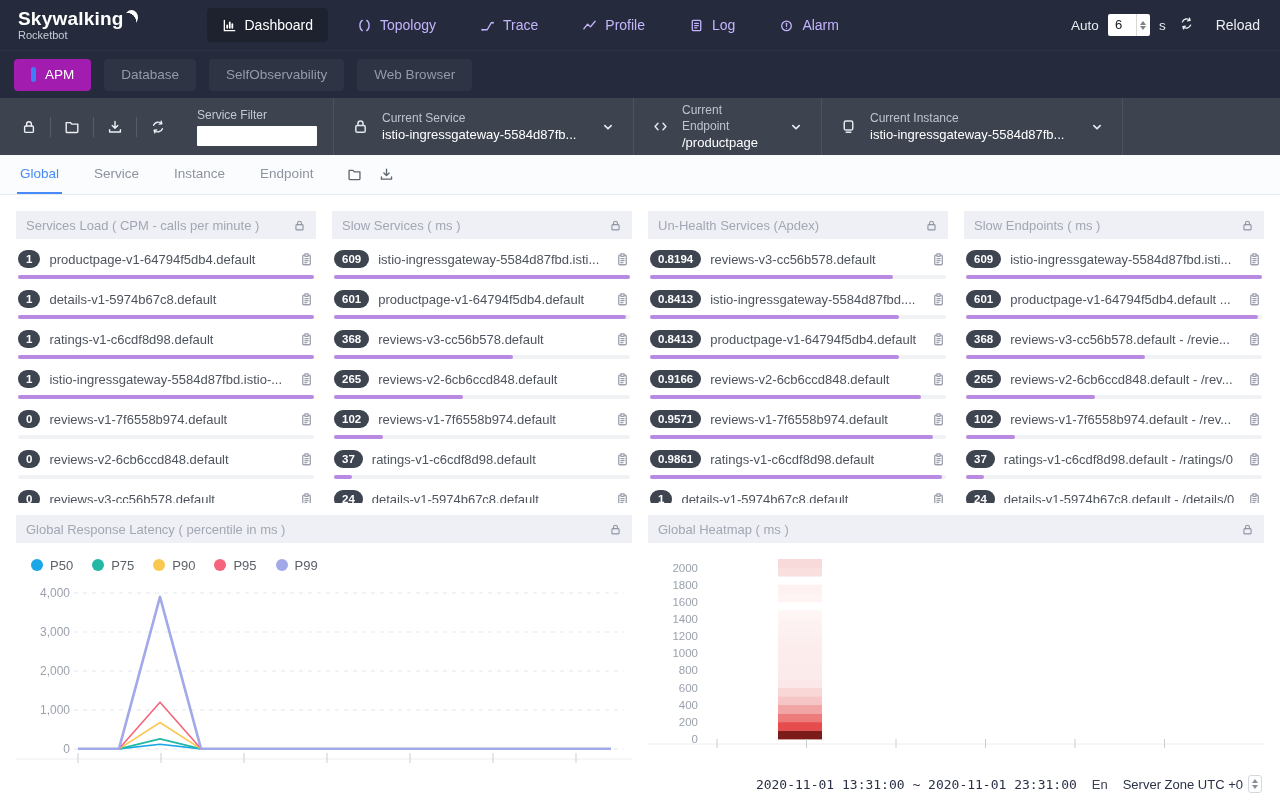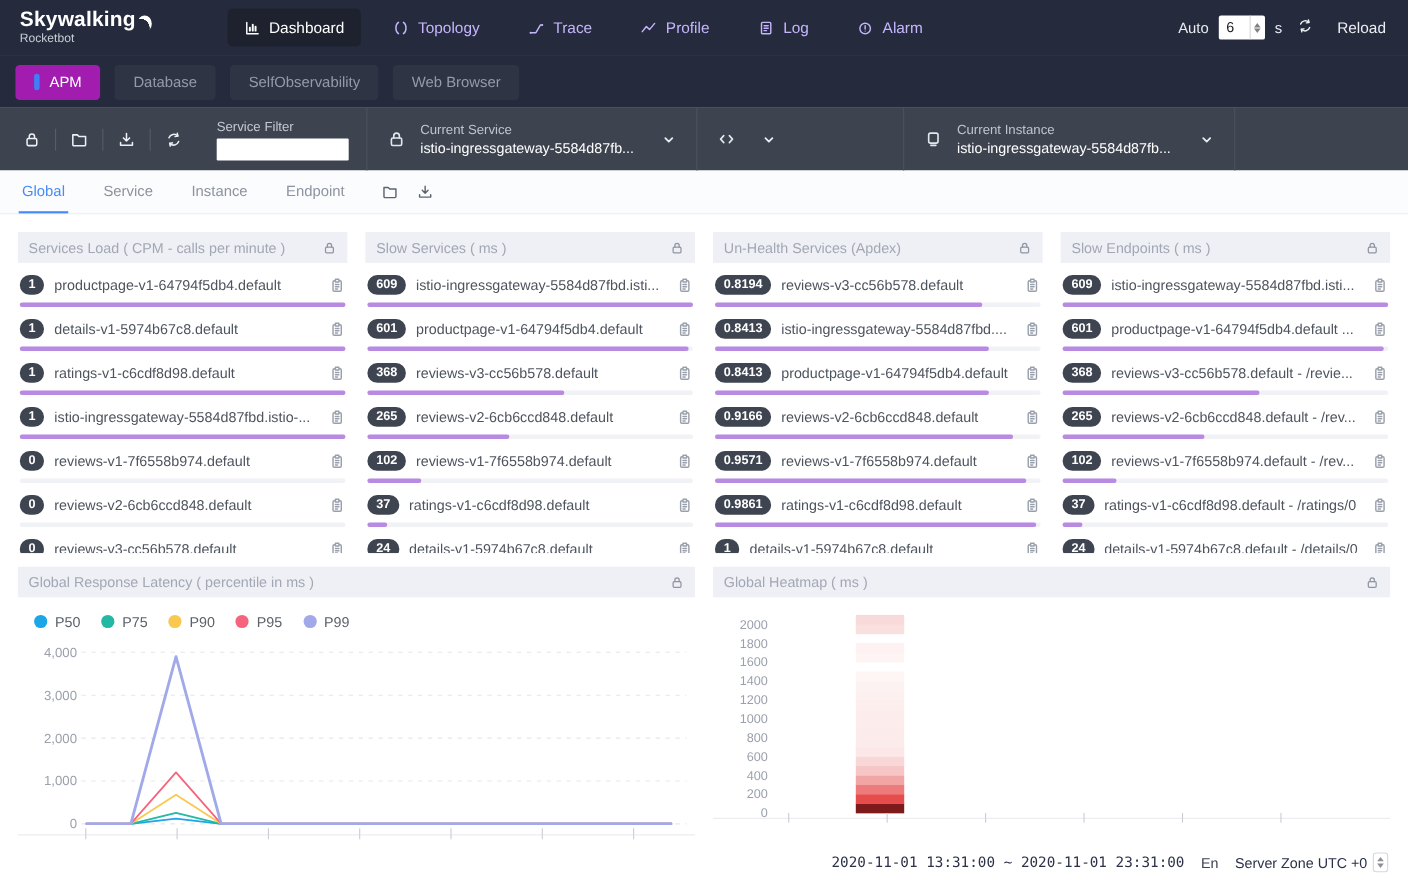--- a/index.html
+++ b/index.html
@@ -2,21 +2,21 @@
 <html><head>
 <meta charset="utf-8">
 <style>
   * { box-sizing: border-box; margin: 0; padding: 0; }
   html,body { width:1280px; height:800px; overflow:hidden; background:#fff;
     font-family:"Liberation Sans", sans-serif; }
 
   
   .header { height:50px; background:#252a3c; display:flex; align-items:center; color:#dfe3ea; }
   .logo { margin:0 26px 0 18px; line-height:1.05; cursor:default; }
-  .logo-row { display:flex; align-items:flex-end; }
+  .logo-row { display:flex; align-items:center; }
   .logo-title { color:#fff; font-size:19px; font-weight:bold; letter-spacing:.2px; }
   .logo-moon { width:13px; height:15px; margin-left:1px; margin-top:-2px;
     border-radius:50%; background:radial-gradient(circle at 18% 78%, rgba(0,0,0,0) 54%, #fff 56%); }
   .logo-sub { color:#c9cdd6; font-size:11px; margin-top:1px; }
   .nav { display:flex; align-items:center; gap:14px;margin-left:43px; }
   .nav-item { display:flex; align-items:center; gap:8px; padding:9px 15px; border-radius:4px;
     font-size:14px; color:#c4b5fd; cursor:pointer; }
   .nav-item.active { background:#1d222e; color:#fff; }
   .nav-item svg { flex:none; }
   .header-right { margin-left:auto; display:flex; align-items:center; gap:9px; padding-right:20px; }
@@ -255,20 +255,24 @@
           <svg width="14" height="14" viewBox="0 0 16 16" fill="none" stroke="currentColor" stroke-width="1.4" stroke-linecap="round" stroke-linejoin="round">
             <path d="M4.4 6.4L8 10l3.6-3.6" stroke-width="1.9"></path>
           </svg>
         </span>
       </div>
       <div class="selector ep">
         <span class="sel-icon">
           <svg width="17" height="17" viewBox="0 0 16 16" fill="none" stroke="currentColor" stroke-width="1.4" stroke-linecap="round" stroke-linejoin="round">
             <path d="M5.6 5L2.9 8l2.7 3M10.4 5l2.7 3-2.7 3"></path>
           </svg>
+        </span>
+        <span class="sel-text" style="flex:1;min-width:0">
+          <span class="sel-label">Current Endpoint</span>
+          <span class="sel-value" style="white-space:nowrap;overflow:hidden">/productpage</span>
         </span>
         <span class="sel-chevron">
           <svg width="14" height="14" viewBox="0 0 16 16" fill="none" stroke="currentColor" stroke-width="1.4" stroke-linecap="round" stroke-linejoin="round">
             <path d="M4.4 6.4L8 10l3.6-3.6" stroke-width="1.9"></path>
           </svg>
         </span>
       </div>
       <div class="selector ins">
         <span class="sel-icon">
           <svg width="17" height="17" viewBox="0 0 16 16" fill="none" stroke="currentColor" stroke-width="1.4" stroke-linecap="round" stroke-linejoin="round">

